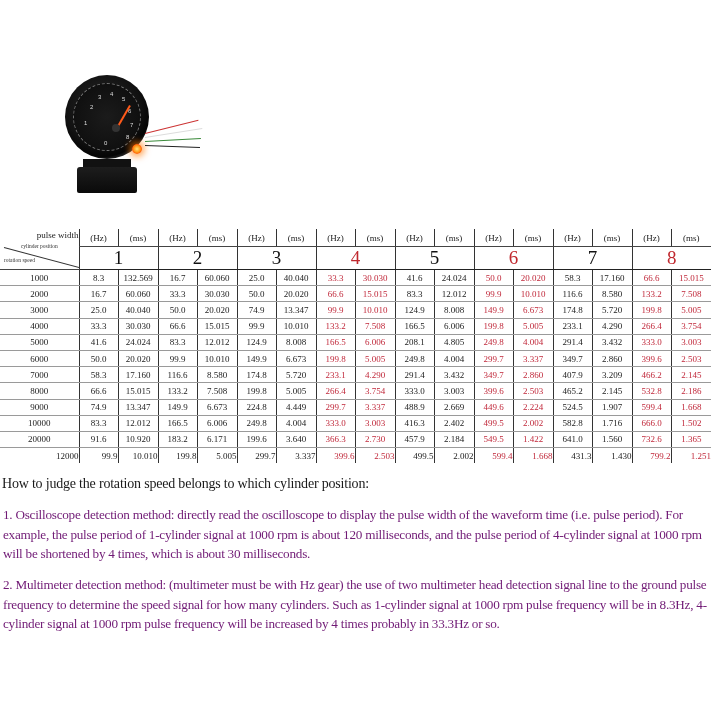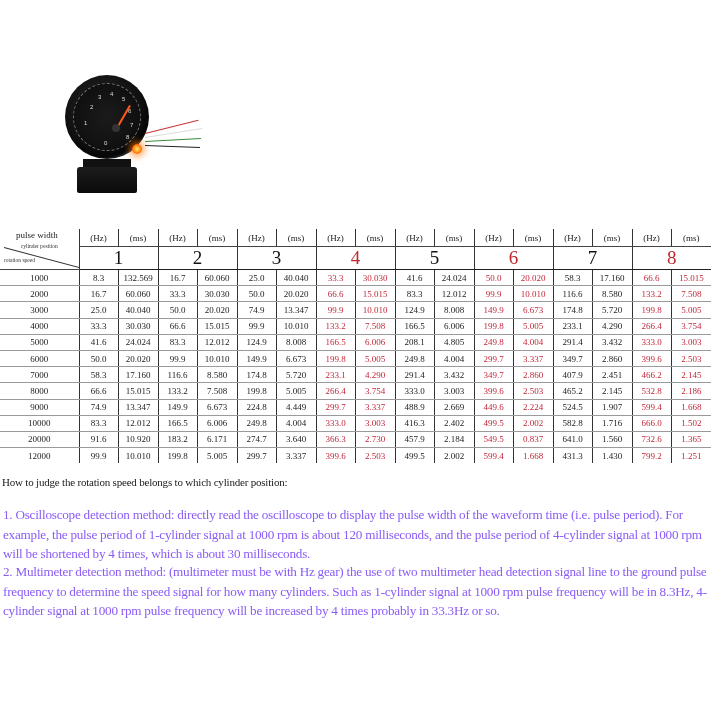--- a/index.html
+++ b/index.html
@@ -22,32 +22,32 @@
 
     
     .spec-table { position: absolute; left: 0px; top: 229px; border-collapse: collapse; table-layout: fixed; }
     .spec-table td { border-left: 1px solid #333; border-bottom: 1px solid #666; padding: 0; text-align: center; white-space: nowrap; overflow: hidden; }
     .spec-table td.first { border-left: none; }
     .spec-table tr.unit-row td { height: 17px; font-size: 9px; color: #222; border-bottom: 1px solid #444; }
     .spec-table tr.cyl-row td { height: 21px; font-size: 19px; color: #111; border-bottom: 1px solid #222; }
     .spec-table tr.cyl-row td.red { color: #c0282e; }
     .spec-table tr.data-row td { height: 15.2px; font-size: 9px; color: #222; border-bottom: 1px solid #9a9a9a; }
     .spec-table tr.data-row td.red { color: #c0283a; }
-    .spec-table tr.data-row:last-child td { border-bottom: none; }
+    .spec-table tr.data-row:last-child td { border-bottom: none; text-align: right; }
     .corner-cell { position: relative; }
-    .corner-top { position: absolute; top: 1px; left: 0; right: 0; font-size: 9px; text-align: left; margin-left: 16px; }
+    .corner-top { position: absolute; top: 1px; left: 0; right: 0; font-size: 9px; text-align: right; margin-left: 16px; }
     .corner-mid { position: absolute; top: 14px; left: 0; right: 0; font-size: 5.5px; text-align: center; color: #333; }
     .corner-bot { position: absolute; top: 28px; left: 4px; font-size: 5.5px; color: #333; }
     .corner-diag { position: absolute; left: 4px; top: 18px; width: 78px; height: 1px; background: #333; transform: rotate(15deg); transform-origin: left center; }
 
     
-    .heading { position: absolute; left: 2px; top: 476px; font-size: 11px; color: #1a1a1a; letter-spacing: -0.2px; }
-    .para { position: absolute; left: 3px; width: 712px; font-size: 13.2px; line-height: 19.5px; color: #8b5cf6; letter-spacing: -0.25px; }
+    .heading { position: absolute; left: 2px; top: 476px; font-size: 14px; color: #1a1a1a; letter-spacing: -0.2px; }
+    .para { position: absolute; left: 3px; width: 712px; font-size: 13.2px; line-height: 19.5px; color: #701a75; letter-spacing: -0.25px; }
     .para1 { top: 505px; }
-    .para2 { top: 562px; }
+    .para2 { top: 575px; }
   </style>
 </head>
 <body>
 
 <div class="gauge-wrap">
   <div class="gauge-body">
     <div class="gauge-face">
       <span class="gauge-num" style="left:16px;top:20px">2</span>
       <span class="gauge-num" style="left:24px;top:10px">3</span>
       <span class="gauge-num" style="left:36px;top:7px">4</span>
@@ -247,21 +247,21 @@
         <td>8.580</td>
         <td>174.8</td>
         <td>5.720</td>
         <td class="red">233.1</td>
         <td class="red">4.290</td>
         <td>291.4</td>
         <td>3.432</td>
         <td class="red">349.7</td>
         <td class="red">2.860</td>
         <td>407.9</td>
-        <td>2.451</td>
+        <td>3.209</td>
         <td class="red">466.2</td>
         <td class="red">2.145</td>
       </tr>
       <tr class="data-row">
         <td class="first">8000</td>
         <td>66.6</td>
         <td>15.015</td>
         <td>133.2</td>
         <td>7.508</td>
         <td>199.8</td>
@@ -314,28 +314,28 @@
         <td>1.716</td>
         <td class="red">666.0</td>
         <td class="red">1.502</td>
       </tr>
       <tr class="data-row">
         <td class="first">20000</td>
         <td>91.6</td>
         <td>10.920</td>
         <td>183.2</td>
         <td>6.171</td>
-        <td>274.7</td>
+        <td>199.6</td>
         <td>3.640</td>
         <td class="red">366.3</td>
         <td class="red">2.730</td>
         <td>457.9</td>
         <td>2.184</td>
         <td class="red">549.5</td>
-        <td class="red">0.837</td>
+        <td class="red">1.422</td>
         <td>641.0</td>
         <td>1.560</td>
         <td class="red">732.6</td>
         <td class="red">1.365</td>
       </tr>
       <tr class="data-row">
         <td class="first">12000</td>
         <td>99.9</td>
         <td>10.010</td>
         <td>199.8</td>

